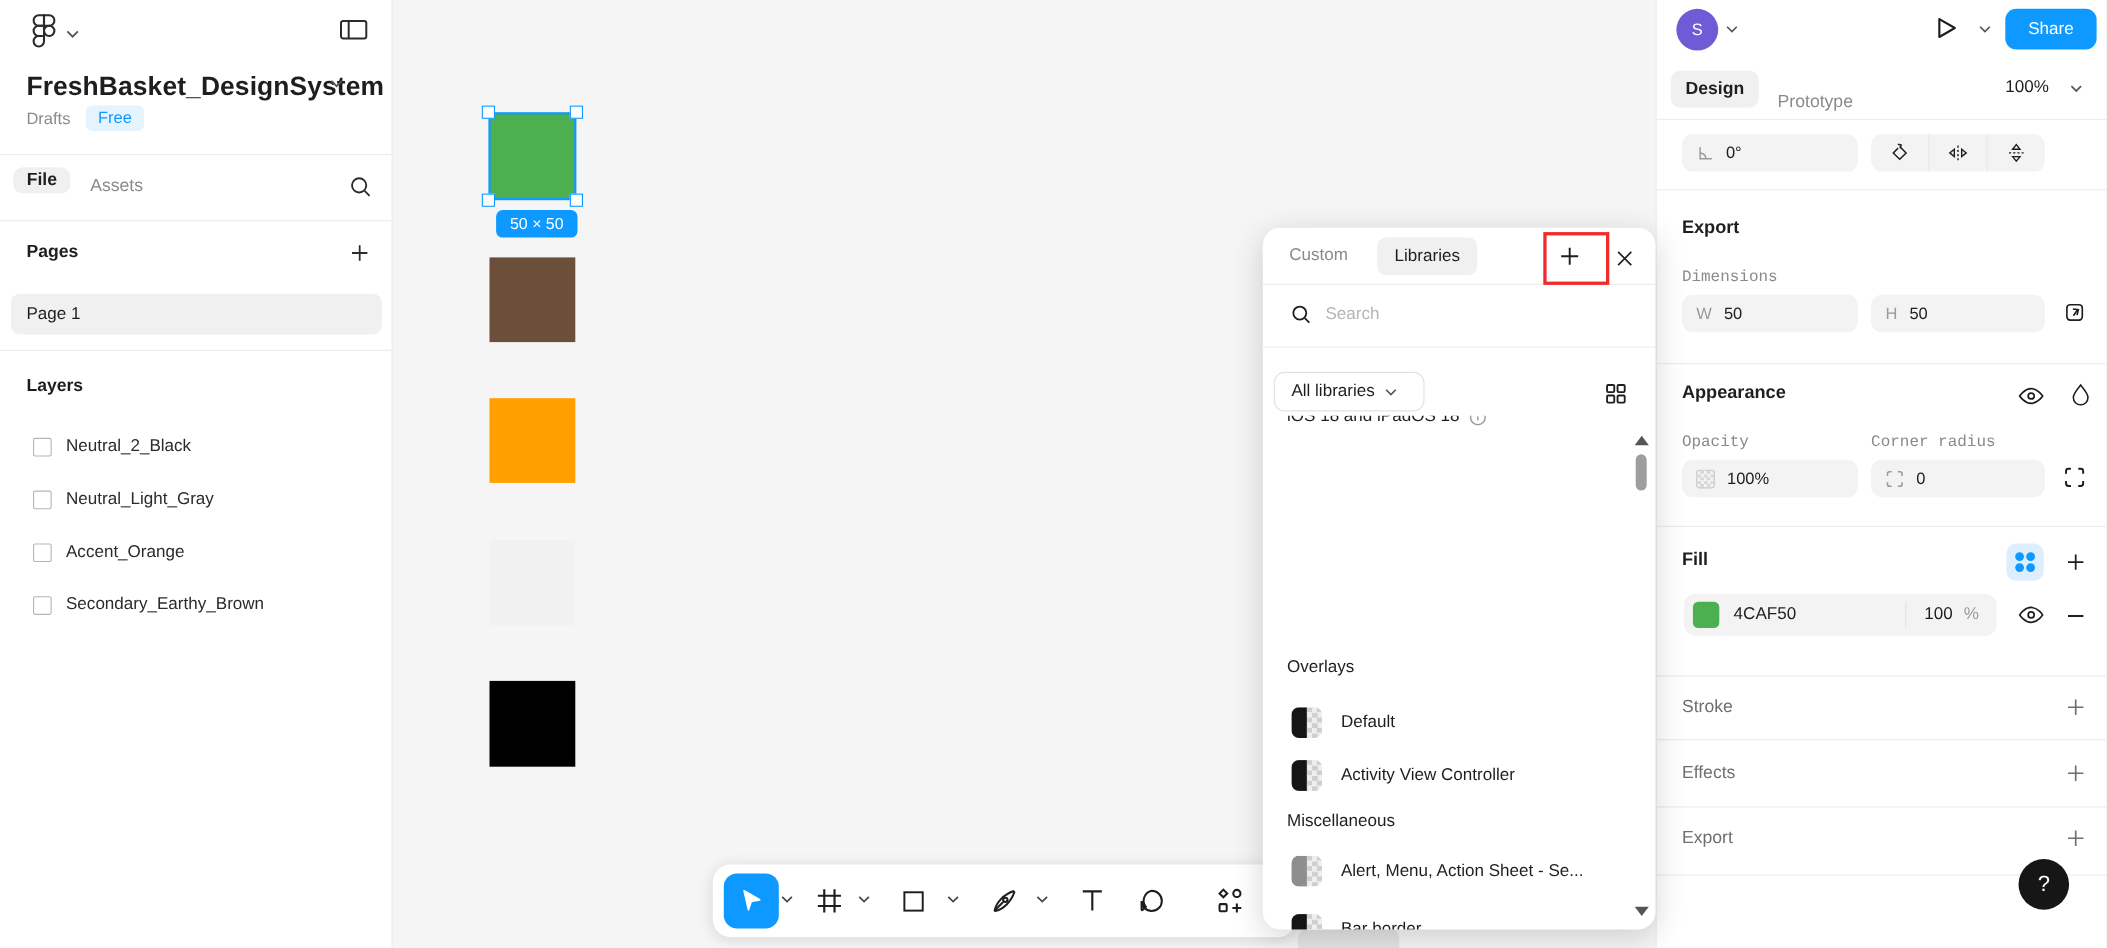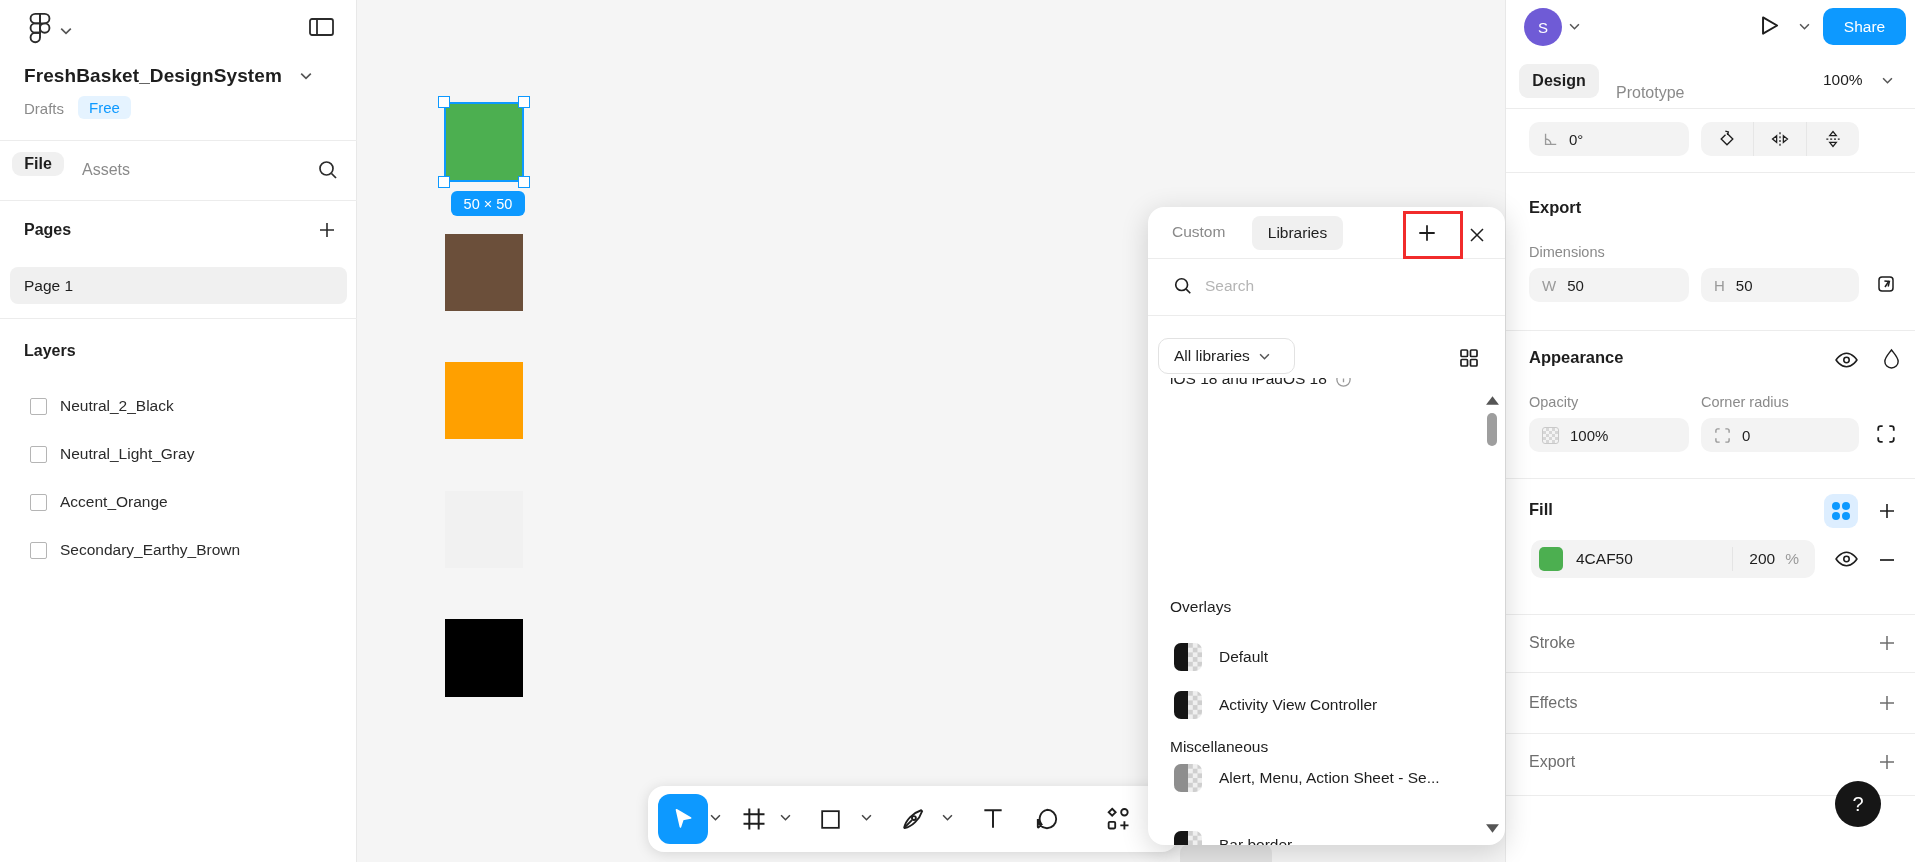--- a/index.html
+++ b/index.html
@@ -5,21 +5,21 @@
   * { margin:0; padding:0; box-sizing:border-box; }
   html,body { width:1915px; height:862px; }
   body { font-family:"Liberation Sans", sans-serif; background:#f5f5f5; color:#1e1e1e; overflow:hidden; }
   #app { position:relative; width:1915px; height:862px; }
   .abs { position:absolute; }
   .div { position:absolute; height:1px; background:#ececec; }
   svg { display:block; }
 
   
   #sidebar { position:absolute; left:0; top:0; width:357px; height:862px; background:#fff; border-right:1px solid #e8e8e8; }
-  .file-title { font-size:19px; font-weight:700; letter-spacing:.1px; }
+  .file-title { font-size:24px; font-weight:700; letter-spacing:.1px; }
   .meta { font-size:15px; color:#8a8a8a; }
   .badge-free { background:#e5f3ff; color:#0d99ff; font-size:15px; padding:3px 11px; border-radius:6px; font-weight:500; }
   .pill-tab { background:#f0f0f0; border-radius:9px; font-size:16px; font-weight:700; display:flex; align-items:center; justify-content:center; }
   .tab-muted { color:#8a8a8a; font-size:16px; }
   .sec-head { font-size:16px; font-weight:700; }
   .row-sel { background:#f0f0f0; border-radius:8px; display:flex; align-items:center; padding-left:14px; font-size:15.5px; }
   .layer-row { position:absolute; left:10px; width:337px; height:36px; display:flex; align-items:center; padding-left:20px; gap:13px; font-size:15.5px; color:#2b2b2b; border-radius:8px; }
   .layer-row.sel { background:#e3f1fc; }
   .layer-ico { width:17px; height:17px; border:1.5px solid #b5b5b5; border-radius:2px; flex:0 0 auto; }
   .layer-row.sel .layer-ico { border-color:#4a4a4a; }
@@ -61,21 +61,21 @@
   .sb-thumb { position:absolute; left:339px; width:10px; border-radius:5px; background:#9e9e9e; }
 
   
   #inspector { position:absolute; left:1505px; top:0; width:410px; height:862px; background:#fff; border-left:1px solid #e8e8e8; }
   .avatar { position:absolute; left:18px; top:8px; width:38px; height:38px; border-radius:50%; background:#6f5bd6; color:#fff;
             font-size:15px; display:flex; align-items:center; justify-content:center; }
   .share-btn { position:absolute; left:317px; top:8px; width:83px; height:37px; background:#0d99ff; color:#fff; border-radius:10px;
                font-size:15.5px; font-weight:500; display:flex; align-items:center; justify-content:center; }
   .ins-head { position:absolute; font-size:16.5px; font-weight:700; }
   .ins-sub { position:absolute; font-size:16px; font-weight:500; color:#6e6e6e; }
-  .lbl { position:absolute; font-size:14.5px; color:#8a8a8a; }
+  .lbl { position:absolute; font-size:14.5px; color:#8a8a8a;font-family:Liberation Mono, monospace; }
   .input-pill { position:absolute; height:34px; background:#f3f3f3; border-radius:10px; display:flex; align-items:center;
                 gap:11px; padding-left:13px; font-size:15px; }
   .input-pill .k { color:#9a9a9a; }
   .seg { position:absolute; left:195px; top:122px; width:158px; height:34px; background:#f3f3f3; border-radius:10px; display:flex; }
   .seg > div { flex:1; display:flex; align-items:center; justify-content:center; }
   .seg > div + div { border-left:1px solid #e6e6e6; }
   .styles-ico { position:absolute; left:318px; top:494px; width:34px; height:34px; background:#ddeeff; border-radius:9px;
                 display:grid; grid-template-columns:repeat(2,1fr); place-items:center; padding:7px; }
   .styles-ico b { width:8px; height:8px; border-radius:50%; background:#0d99ff; }
   .fill-row { position:absolute; left:25px; top:540px; width:284px; height:38px; background:#f3f3f3; border-radius:10px;
@@ -311,21 +311,21 @@
       </div>
       <div class="lib-item" style="top:313px;">
         <span class="thumb">
             <i style="background: rgb(21, 21, 21);"></i>
           </span>
         <span>Activity View Controller</span>
       </div>
 
       <div class="lib-sec" style="top:360px;">Miscellaneous</div>
 
-      <div class="lib-item" style="top:386px;">
+      <div class="lib-item" style="top:400px;">
         <span class="thumb">
             <i style="background: rgb(142, 142, 142);"></i>
           </span>
         <span>Alert, Menu, Action Sheet - Se...</span>
       </div>
       <div class="lib-item" style="top:453px;">
         <span class="thumb">
             <i style="background: rgb(21, 21, 21);"></i>
           </span>
         <span>Bar border</span>
@@ -466,21 +466,21 @@
       </div>
     <span class="icon-btn" style="left:371px;top:501px;">
       <svg width="20" height="20" viewBox="0 0 20 20" fill="none" stroke="#1e1e1e" stroke-width="1.6">
           <path d="M10 3v14M3 10h14"></path>
         </svg>
     </span>
     <div class="fill-row">
       <span class="swatch" style="background: rgb(76, 175, 80);"></span>
       <span>4CAF50</span>
       <span style="margin-left:auto;width:1px;height:24px;background:#e4e4e4;"></span>
-      <span style="margin:0 10px 0 16px;">200</span>
+      <span style="margin:0 10px 0 16px;">100</span>
       <span class="muted-ic" style="margin-right:16px;color:#9a9a9a;">%</span>
     </div>
     <span class="icon-btn" style="left:328px;top:548px;">
       <svg width="25" height="22" viewBox="0 0 24 20" fill="none" stroke="#1e1e1e" stroke-width="1.5">
           <path d="M2 10s4-6.5 10-6.5S22 10 22 10s-4 6.5-10 6.5S2 10 2 10z"></path>
           <circle cx="12" cy="10" r="2.6"></circle>
         </svg>
     </span>
     <span class="icon-btn" style="left:371px;top:550px;">
       <svg width="20" height="20" viewBox="0 0 20 20" fill="none" stroke="#1e1e1e" stroke-width="1.7">

